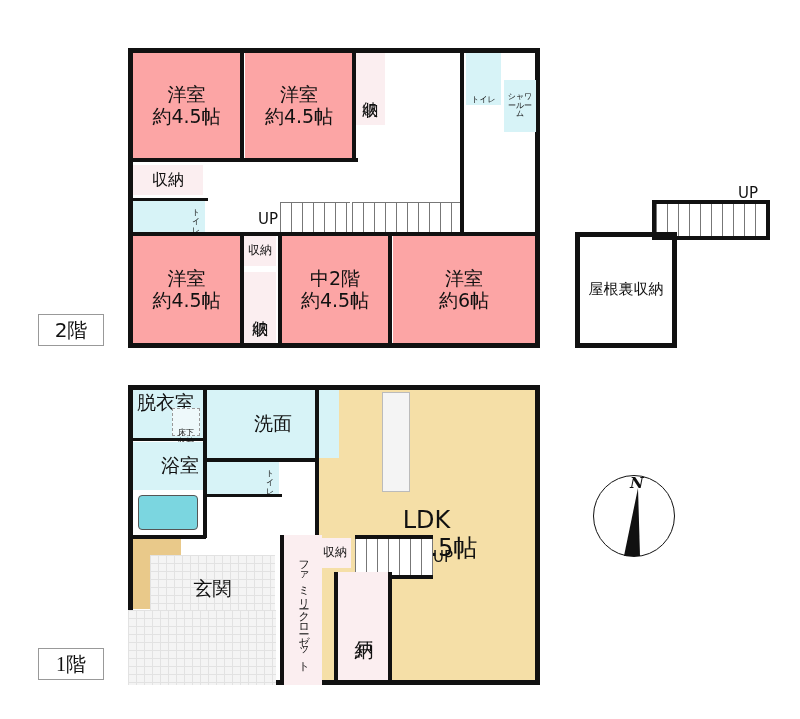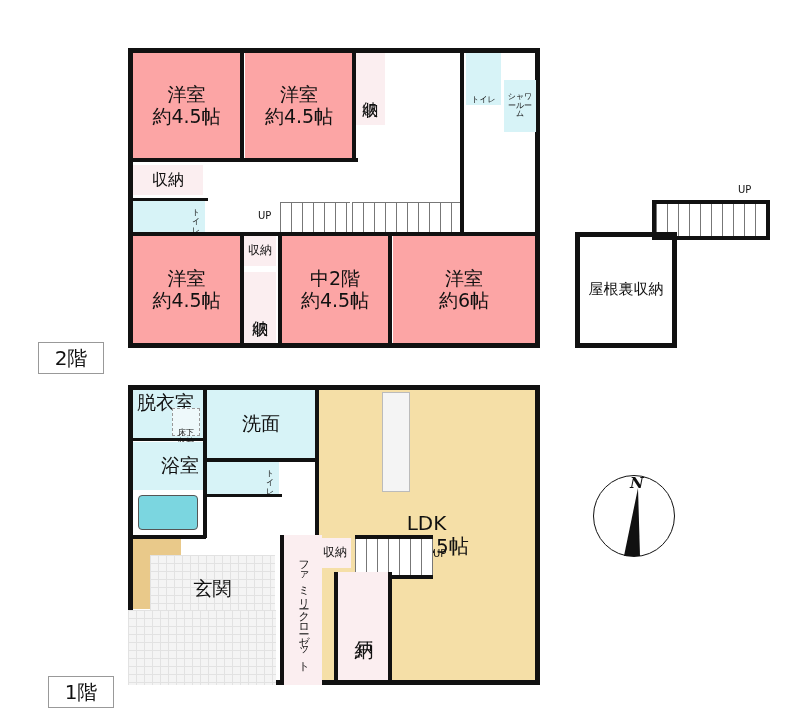--- a/index.html
+++ b/index.html
@@ -10,23 +10,23 @@
   .big{font-size:19px;}
   .med{font-size:16px;}
   .sm{font-size:12px;}
   .xs{font-size:8px;line-height:1.1;}
   .vtext{writing-mode:vertical-rl;}
   .beige{background:#fca5a5;}
   .pink{background:#fbeef0;}
   .cyan{background:#d7f3f7;}
   .ldk{background:#f5dfa7;}
   .tile{background-color:#f4f4f4;background-image:linear-gradient(#e2e2e2 1px,transparent 1px),linear-gradient(90deg,#e2e2e2 1px,transparent 1px);background-size:8px 8px;}
-  .floor-label{position:absolute;border:1px solid #999;background:#fff;font-size:20px;display:flex;align-items:center;justify-content:center;margin-top:28px;}
+  .floor-label{position:absolute;border:1px solid #999;background:#fff;font-size:20px;display:flex;align-items:center;justify-content:center;}
   .stairs{position:absolute;background-image:repeating-linear-gradient(90deg,#777 0 1px,transparent 1px 11px);border-top:1px solid #777;border-bottom:1px solid #777;background-color:#fff;}
-  .up{position:absolute;font-size:10px;}
+  .up{position:absolute;font-size:15px;}
 </style>
 </head>
 <body>
 
 <div>
 
   <div class="abs" style="left:128px;top:48px;width:412px;height:300px;background:#fff;border:5px solid #111;"></div>
 
   <div class="room beige big" style="left:133px;top:53px;width:107px;height:105px;">
     <span>洋室</span>
@@ -84,33 +84,33 @@
 
 <div>
   <div class="stairs" style="left:652px;top:200px;width:110px;height:32px;border:4px solid #111;border-bottom-width:4px;"></div>
   <div class="up" style="left:738px;top:184px;">UP</div>
   <div class="room" style="left:575px;top:232px;width:102px;height:116px;border:5px solid #111;font-size:15px;">屋根裏収納</div>
 </div>
 
 <div>
   <div class="abs" style="left:128px;top:385px;width:412px;height:300px;border:5px solid #111;background:#fff;"></div>
 
-  <div class="room ldk" style="left:318px;top:390px;width:217px;height:290px;font-size:20px;justify-content:center;">
+  <div class="room ldk" style="left:318px;top:390px;width:217px;height:290px;font-size:24px;justify-content:center;">
     <span>LDK</span>
     <span>約19.5帖</span>
   </div>
   <div class="abs" style="left:382px;top:392px;width:28px;height:100px;background:#f4f4f4;border:1px solid #bbb;"></div>
 
   <div class="room cyan sm" style="left:133px;top:390px;width:70px;height:48px;align-items:flex-start;justify-content:flex-start;padding:2px 4px;">
     <span style="font-size:19px;">脱衣室</span>
   </div>
   <div class="room xs" style="left:172px;top:408px;width:28px;height:28px;border:1px dashed #999;background:#eef9fb;">
     <span style="width:20px;margin-top:32px;">床下収納</span>
   </div>
-  <div class="room cyan big" style="left:207px;top:390px;width:108px;height:68px;">洗面</div>
+  <div class="room cyan big" style="left:207px;top:390px;width:132px;height:68px;">洗面</div>
 
   <div class="room cyan big" style="left:133px;top:442px;width:94px;height:48px;">浴室</div>
   <div class="abs" style="left:138px;top:495px;width:60px;height:35px;background:#7bd6e0;border:1px solid #555;border-radius:4px;"></div>
 
   <div class="room cyan xs" style="left:207px;top:462px;width:72px;height:32px;align-items:flex-end;padding-right:6px;">
     <span class="vtext">トイレ</span>
   </div>
 
   <div class="wall" style="left:203px;top:390px;width:4px;height:148px;"></div>
   <div class="wall" style="left:128px;top:438px;width:78px;height:3px;"></div>
@@ -128,20 +128,20 @@
   <div class="stairs" style="left:355px;top:535px;width:78px;height:36px;border-top:4px solid #111;border-bottom:4px solid #111;"></div>
   <div class="up" style="left:433px;top:548px;">UP</div>
 
   <div class="room pink big" style="left:338px;top:572px;width:52px;height:108px;">
     <span class="vtext">納戸</span>
   </div>
   <div class="wall" style="left:334px;top:572px;width:4px;height:113px;"></div>
   <div class="wall" style="left:388px;top:572px;width:4px;height:113px;"></div>
 </div>
 
-<div class="floor-label" style="left:48px;top:648px;width:64px;height:30px;">1階</div>
+<div class="floor-label" style="left:38px;top:648px;width:64px;height:30px;font-family:Liberation Serif, serif;">1階</div>
 
 <div class="abs" style="left:593px;top:475px;width:82px;height:82px;border:1px solid #111;border-radius:50%;">
   <svg width="82" height="82" style="position:absolute;left:0;top:0;">
     <polygon points="44,12 30,80 46,80" fill="#111"></polygon>
   </svg>
   <span style="position:absolute;left:36px;top:-2px;font-family:'DejaVu Serif',serif;font-style:italic;font-weight:bold;font-size:15px;">N</span>
 </div>
 
 </body></html>

